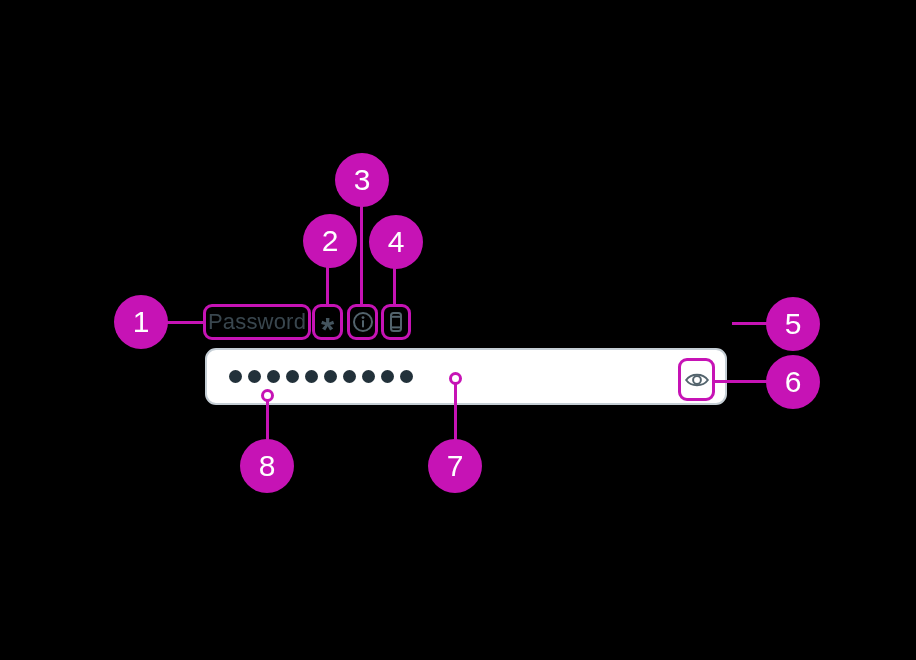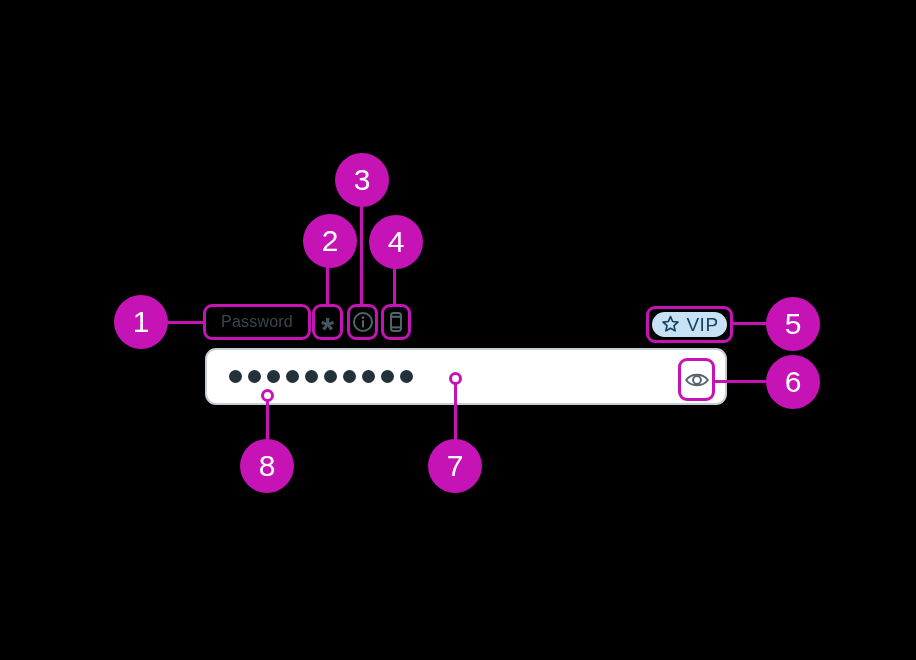--- a/index.html
+++ b/index.html
@@ -31,21 +31,21 @@
 
   
   .hlbox{
     position:absolute;border:3px solid #C613B5;border-radius:9px;
     box-sizing:border-box;z-index:3;
     display:flex;align-items:center;justify-content:center;
   }
 
   
   .label-text{
-    color:#39464E;font-size:16px;font-weight:500;letter-spacing:0.2px;
+    color:#39464E;font-size:22px;font-weight:500;letter-spacing:0.2px;
   }
   .asterisk{
     color:#44545E;font-size:34px;font-weight:700;line-height:0;
     transform:translateY(7px);
   }
 
   
   .vip-pill{
     position:absolute;left:3px;top:3px;right:3px;bottom:3px;
     background:#C7E2F4;border-radius:15px;
@@ -121,30 +121,20 @@
   <div class="hlbox" style="left:381px;top:304px;width:30px;height:36px;">
     <span>
       <svg width="24" height="24" viewBox="0 0 24 24" fill="none" stroke="#53646D" stroke-width="2">
         <rect x="7" y="3" width="10" height="18" rx="2.5"></rect>
         <line x1="7.5" y1="6.8" x2="16.5" y2="6.8"></line>
         <line x1="7.5" y1="17.4" x2="16.5" y2="17.4"></line>
       </svg>
     </span>
   </div>
 
-  <div class="hlbox" style="left:646px;top:306px;width:87px;height:37px;">
-    <div class="vip-pill">
-      <span>
-        <svg width="21" height="21" viewBox="0 0 24 24" fill="none" stroke="#17405F" stroke-width="1.9" stroke-linejoin="round">
-          <polygon points="12,3 14.47,8.6 20.56,9.22 15.99,13.3 17.29,19.28 12,16.2 6.71,19.28 8.01,13.3 3.44,9.22 9.53,8.6"></polygon>
-        </svg>
-      </span>
-      <span class="vip-text">VIP</span>
-    </div>
-  </div>
 
   <div class="field">
     <div class="dots-row">
         <span class="dot"></span>
         <span class="dot"></span>
         <span class="dot"></span>
         <span class="dot"></span>
         <span class="dot"></span>
         <span class="dot"></span>
         <span class="dot"></span>

